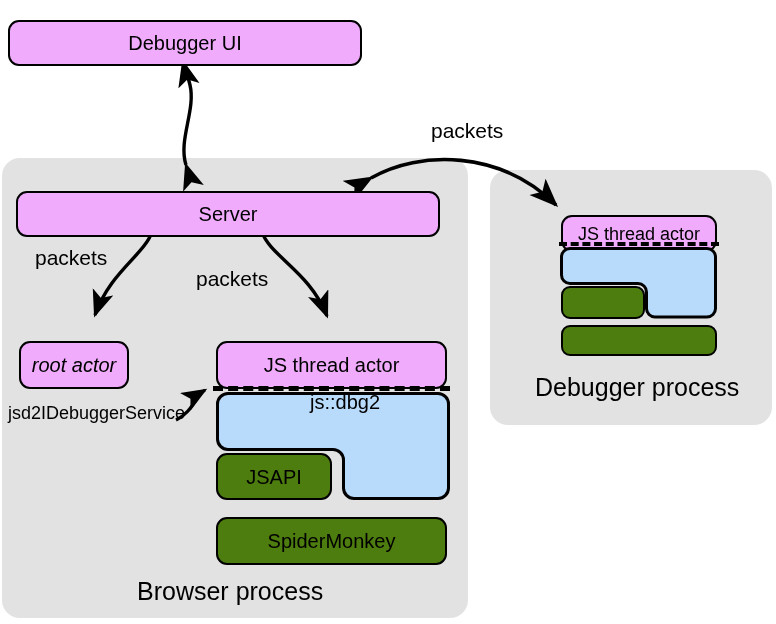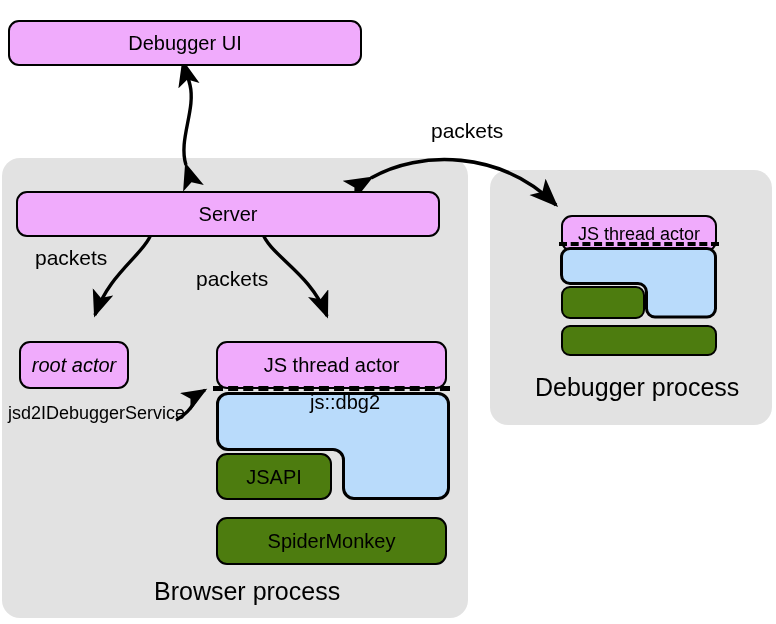--- a/index.html
+++ b/index.html
@@ -123,21 +123,21 @@
                H138 A10.5,10.5 0 0 1 127.5,96 V68 A10.5,10.5 0 0 0 117,57.5
                H12 A10.5,10.5 0 0 1 1.5,47 V12 A10.5,10.5 0 0 1 12,1.5 Z" fill="#b9dbfb" stroke="#000000" stroke-width="3"></path>
     </svg>
     <div class="label mid" style="left:0; top:0; width:234px; text-align:center; font-size:20px;padding-left:12px;">js::dbg2</div>
   </div>
 
   <div class="node orange" style="left:216px; top:453px; width:116px; height:47px;">JSAPI</div>
 
   <div class="node orange" style="left:216px; top:517px; width:231px; height:48px;">SpiderMonkey</div>
 
-  <div class="label" style="left:154px; top:578px; font-size:25px;">Browser process</div>
+  <div class="label" style="left:137px; top:578px; font-size:25px;">Browser process</div>
 
   <div class="node blue" style="left:561px; top:199px; width:156px; height:37px; font-size:18px;">JS thread actor</div>
 
   <div class="dashed" style="left:559px; top:242px; width:160px; border-top-width:4px;"></div>
 
   <div class="lshape" style="left:560px; top:247px; width:158px; height:72px;">
     <svg width="158" height="72" viewBox="0 0 158 72">
       <path d="M10,1.5 H147 A8.5,8.5 0 0 1 155.5,10 V61.5 A8.5,8.5 0 0 1 147,70
                H95 A8.5,8.5 0 0 1 86.5,61.5 V45 A8.5,8.5 0 0 0 78,36.5
                H10 A8.5,8.5 0 0 1 1.5,28 V10 A8.5,8.5 0 0 1 10,1.5 Z" fill="#b9dbfb" stroke="#000000" stroke-width="3"></path>

